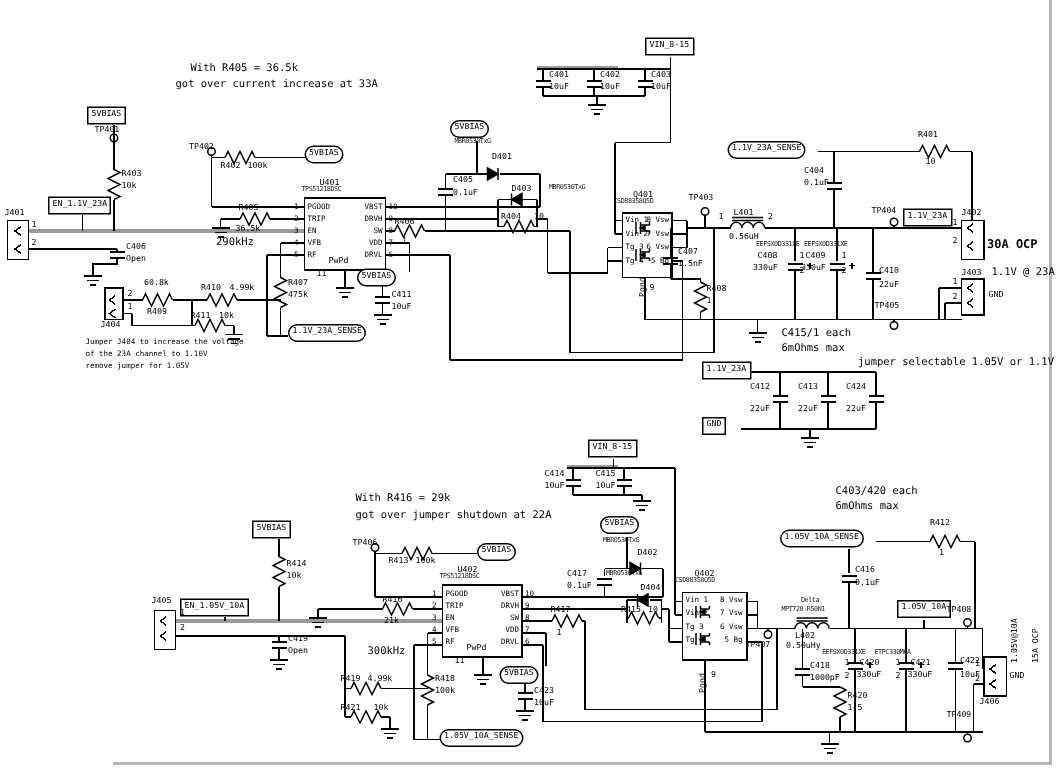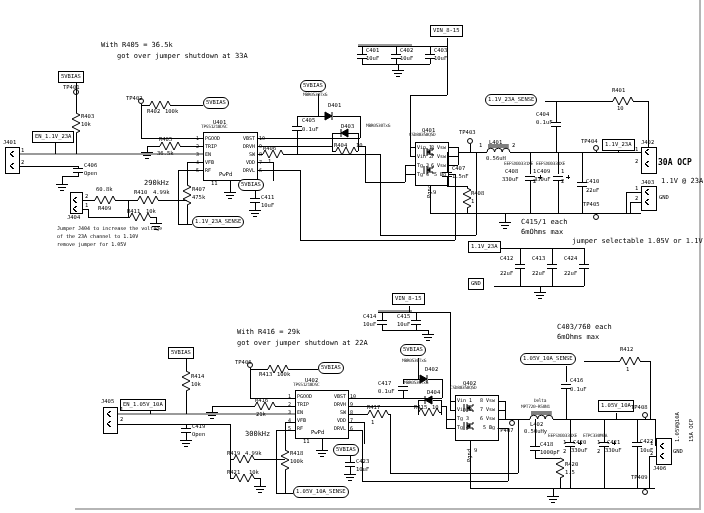--- a/index.html
+++ b/index.html
@@ -182,37 +182,37 @@
     <use href="#g-chev" x="645" y="202"></use>
     <use href="#g-chev" x="73" y="200"></use>
     <use href="#g-chev" x="73" y="209"></use>
     <use href="#g-chev" x="107" y="414"></use>
     <use href="#g-chev" x="107" y="424"></use>
     <use href="#g-chev" x="660" y="446"></use>
     <use href="#g-chev" x="660" y="456"></use>
   </g>
 </svg>
 
-<div class="lb n7" style="left:101px;top:42px">With R405 = 36.5k</div>
-<div class="lb n7" style="left:117px;top:53px">got over jumper shutdown at 33A</div>
+<div class="lb n7" style="left:127px;top:42px">With R405 = 36.5k</div>
+<div class="lb n7" style="left:117px;top:53px">got over current increase at 33A</div>
 <div class="net" style="left:58px;top:71px">5VBIAS</div>
 <div class="lb" style="left:63px;top:84px">TP401</div>
 <div class="lb" style="left:81px;top:113px">R403</div>
 <div class="lb" style="left:81px;top:121px">10k</div>
 <div class="net" style="left:32px;top:131px">EN_1.1V_23A</div>
 <div class="lb" style="left:3px;top:139px">J401</div>
 <div class="lb" style="left:21px;top:147px">1</div>
 <div class="lb" style="left:21px;top:159px">2</div>
 <div class="lb" style="left:84px;top:162px">C406</div>
 <div class="lb" style="left:84px;top:170px">Open</div>
 <div class="lb" style="left:126px;top:95px">TP402</div>
 <div class="lb" style="left:147px;top:108px">R402</div>
 <div class="lb" style="left:165px;top:108px">100k</div>
 <div class="net oval" style="left:203px;top:97px">5VBIAS</div>
-<div class="lb n7" style="left:144px;top:180px">290kHz</div>
+<div class="lb n7" style="left:144px;top:158px">290kHz</div>
 <div class="lb" style="left:159px;top:136px">R405</div>
 <div class="lb" style="left:157px;top:150px">36.5k</div>
 <div class="lb" style="left:213px;top:119px">U401</div>
 <div class="lb t4" style="left:201px;top:125px">TPS51218DSC</div>
 <div class="pins" style="left:205px;top:134px">PGOOD
 TRIP
 EN
 VFB
 RF</div>
 <div class="pins tr" style="left:186px;top:134px;width:13px">1
@@ -412,21 +412,21 @@
 <div class="lb" style="left:474px;top:447px">9</div>
 <div class="lb" style="left:497px;top:427px">TP407</div>
 <div class="lb" style="left:540px;top:441px">C418</div>
 <div class="lb" style="left:540px;top:449px">1000pF</div>
 <div class="lb" style="left:565px;top:461px">R420</div>
 <div class="lb" style="left:565px;top:469px">1.5</div>
 <div class="lb t4" style="left:534px;top:399px">Delta</div>
 <div class="lb t4" style="left:521px;top:405px">MPT720-R50N1</div>
 <div class="lb" style="left:530px;top:421px">L402</div>
 <div class="lb" style="left:524px;top:428px">0.50uHy</div>
-<div class="lb n7" style="left:557px;top:324px">C403/760 each</div>
+<div class="lb n7" style="left:557px;top:324px">C403/420 each</div>
 <div class="lb n7" style="left:557px;top:334px">6mOhms max</div>
 <div class="net oval" style="left:520px;top:353px">1.05V_10A_SENSE</div>
 <div class="lb" style="left:620px;top:346px">R412</div>
 <div class="lb" style="left:626px;top:366px">1</div>
 <div class="lb" style="left:570px;top:377px">C416</div>
 <div class="lb" style="left:570px;top:386px">0.1uF</div>
 <div class="net" style="left:598px;top:400px">1.05V_10A</div>
 <div class="lb" style="left:631px;top:404px">TP408</div>
 <div class="lb t4" style="left:548px;top:434px">EEFSX0D331XE</div>
 <div class="lb" style="left:573px;top:439px">C420</div>

